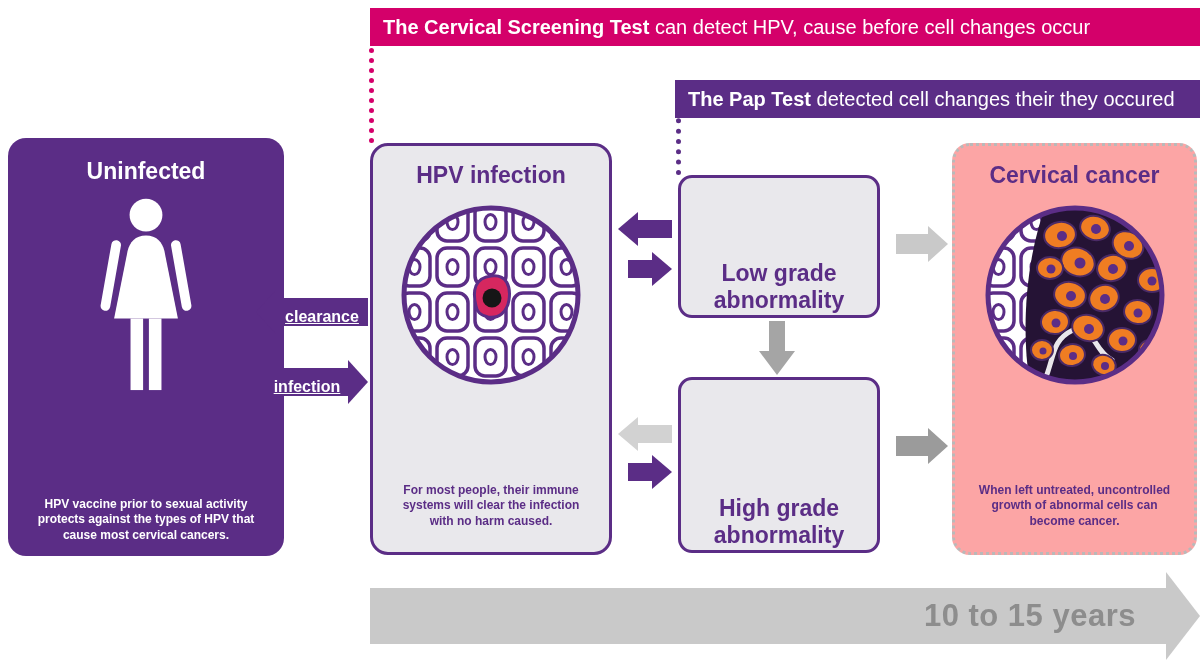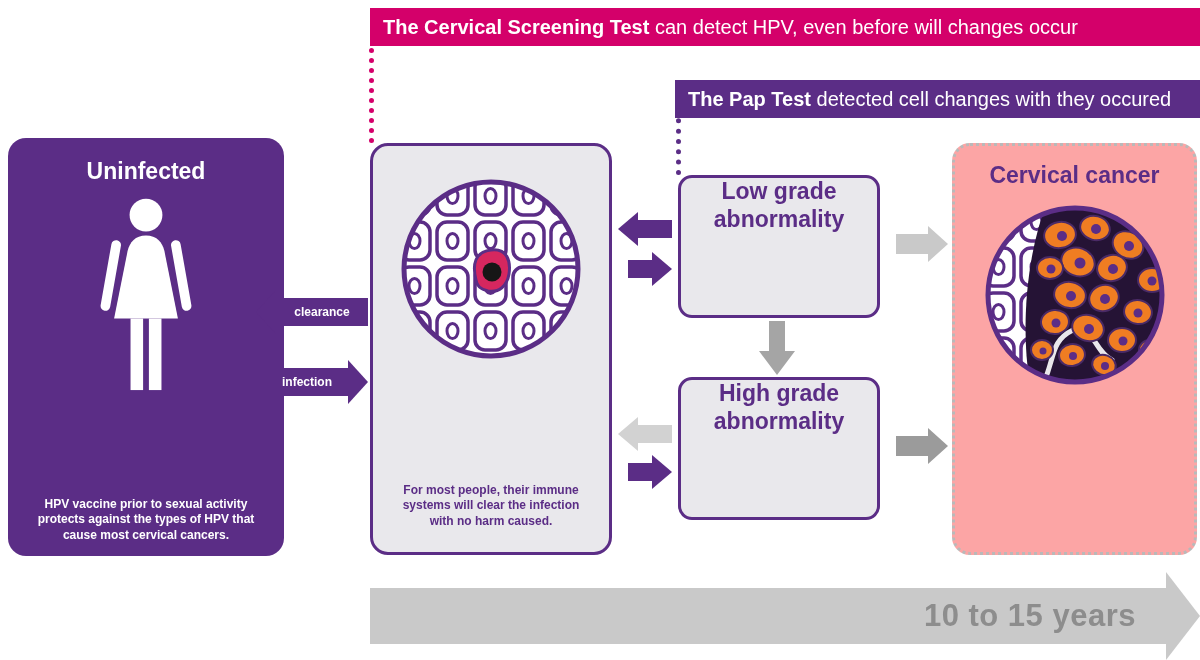--- a/index.html
+++ b/index.html
@@ -52,25 +52,25 @@
     left: 370px; top: 143px; width: 242px; height: 412px;
     background: var(--cardbg, #e9e8ec);
     border: 3px solid var(--purple, #5b2d86);
     color: var(--purple, #5b2d86);
     padding: 16px 14px 22px;
   }
   .card-grade {
     background: var(--cardbg, #e9e8ec);
     border: 3px solid var(--purple, #5b2d86);
     border-radius: 14px;
-    justify-content: flex-start;
+    justify-content: flex-end;
     color: var(--purple, #5b2d86);
   }
   .card-low  { left: 678px; top: 175px; width: 202px; height: 143px; }
-  .card-high { left: 678px; top: 377px; width: 202px; height: 143px; }
+  .card-high { left: 678px; top: 377px; width: 202px; height: 176px; }
   .card-cancer {
     left: 952px; top: 143px; width: 245px; height: 412px;
     background: #fca5a5;
     border: 3px dotted #b9b9b9;
     color: var(--purple, #5b2d86);
     padding: 16px 14px 22px;
   }
 
   .card-title { font-size: 23px; font-weight: bold; line-height: 1.15; }
   .grade-title { font-size: 23px; font-weight: bold; line-height: 1.2; padding: 0 16px; }
@@ -83,25 +83,26 @@
   }
   .woman-wrap { margin-top: 10px; }
   .circle-wrap { margin-top: 12px; }
 
   
   .arr { position: absolute; }
   .arr .shaft {
     position: absolute;
     background: var(--ac);
     display: flex;
-    align-items: center;
+    align-items: flex-end;
     justify-content: center;
     color: #fff;
-    font-size: 12px;
+    font-size: 16px;
     font-weight: 600;
+    text-decoration: underline;
   }
   .arr .head { position: absolute; width: 0; height: 0; }
   .arr-l .shaft { left: 20px; right: 0; top: var(--inset); bottom: var(--inset); }
   .arr-l .head  { left: 0; top: 0;
                   border-top: var(--half) solid transparent;
                   border-bottom: var(--half) solid transparent;
                   border-right: 20px solid var(--ac); }
   .arr-r .shaft { left: 10px; right: 20px; top: var(--inset); bottom: var(--inset); }
   .arr-r .head  { right: 0; top: 0;
                   border-top: var(--half) solid transparent;
@@ -138,25 +139,25 @@
     border-left: 34px solid var(--graylight, #c9c9c9);
   }
 </style>
 </head>
 <body>
 
 <div class="stage">
 
   <div class="banner banner-pink">
     <span class="b">The Cervical Screening Test</span>
-      <span class="r"> can detect HPV, even before will changes occur</span>
+      <span class="r"> can detect HPV, cause before cell changes occur</span>
   </div>
   <div class="banner banner-purple">
     <span class="b">The Pap Test</span>
-      <span class="r"> detected cell changes with they occured</span>
+      <span class="r"> detected cell changes their they occured</span>
   </div>
   <div class="dotline dot-pink"></div>
   <div class="dotline dot-purple"></div>
 
   <div class="card card-uninfected">
     <div class="card-title">Uninfected</div>
     <div class="woman-wrap">
       <svg viewBox="0 0 120 228" width="116" height="222" aria-hidden="true">
         <circle cx="60" cy="21" r="17" fill="#fff"></circle>
         <rect x="25" y="47" width="10" height="74" rx="5" fill="#fff" transform="rotate(10 30 47)"></rect>
@@ -176,20 +177,21 @@
       </div>
   </div>
   <div class="arr arr-r" style="left:256px; top:360px; width:112px; height:44px; --ac:var(--purple,#5b2d86); --half:22px; --inset:8px;">
     <div class="shaft">
         <span>infection</span>
       </div>
     <div class="head"></div>
   </div>
 
   <div class="card card-hpv">
+    <div class="card-title">HPV infection</div>
     <div class="circle-wrap">
       <svg width="190" height="190" viewBox="0 0 190 190" aria-hidden="true">
         <defs>
           <pattern id="cellp1" width="38" height="45" patternUnits="userSpaceOnUse">
             <rect x="3" y="3" width="31" height="38" rx="10" fill="#fff" stroke="#5b2d86" stroke-width="3.5"></rect>
             <ellipse cx="18.5" cy="22" rx="5.5" ry="7.5" fill="#fff" stroke="#5b2d86" stroke-width="3"></ellipse>
           </pattern>
           <clipPath id="clip1">
               <circle cx="95" cy="95" r="87"></circle>
             </clipPath>
@@ -296,20 +298,21 @@
             <circle cx="143" cy="141" r="4.5"></circle>
               <circle cx="93" cy="156" r="4"></circle>
               <circle cx="125" cy="166" r="4"></circle>
             <circle cx="63" cy="151" r="3.5"></circle>
               <circle cx="170" cy="151" r="3.5"></circle>
           </g>
         </g>
         <circle cx="95" cy="95" r="87" fill="none" stroke="#5b2d86" stroke-width="5"></circle>
       </svg>
     </div>
+    <div class="card-body">When left untreated, uncontrolled growth of abnormal cells can become cancer.</div>
   </div>
 
   <div class="timeline-shaft">
     <span class="timeline-label">10 to 15 years</span>
   </div>
   <div class="timeline-head"></div>
 
 </div>
 
 </body></html>

